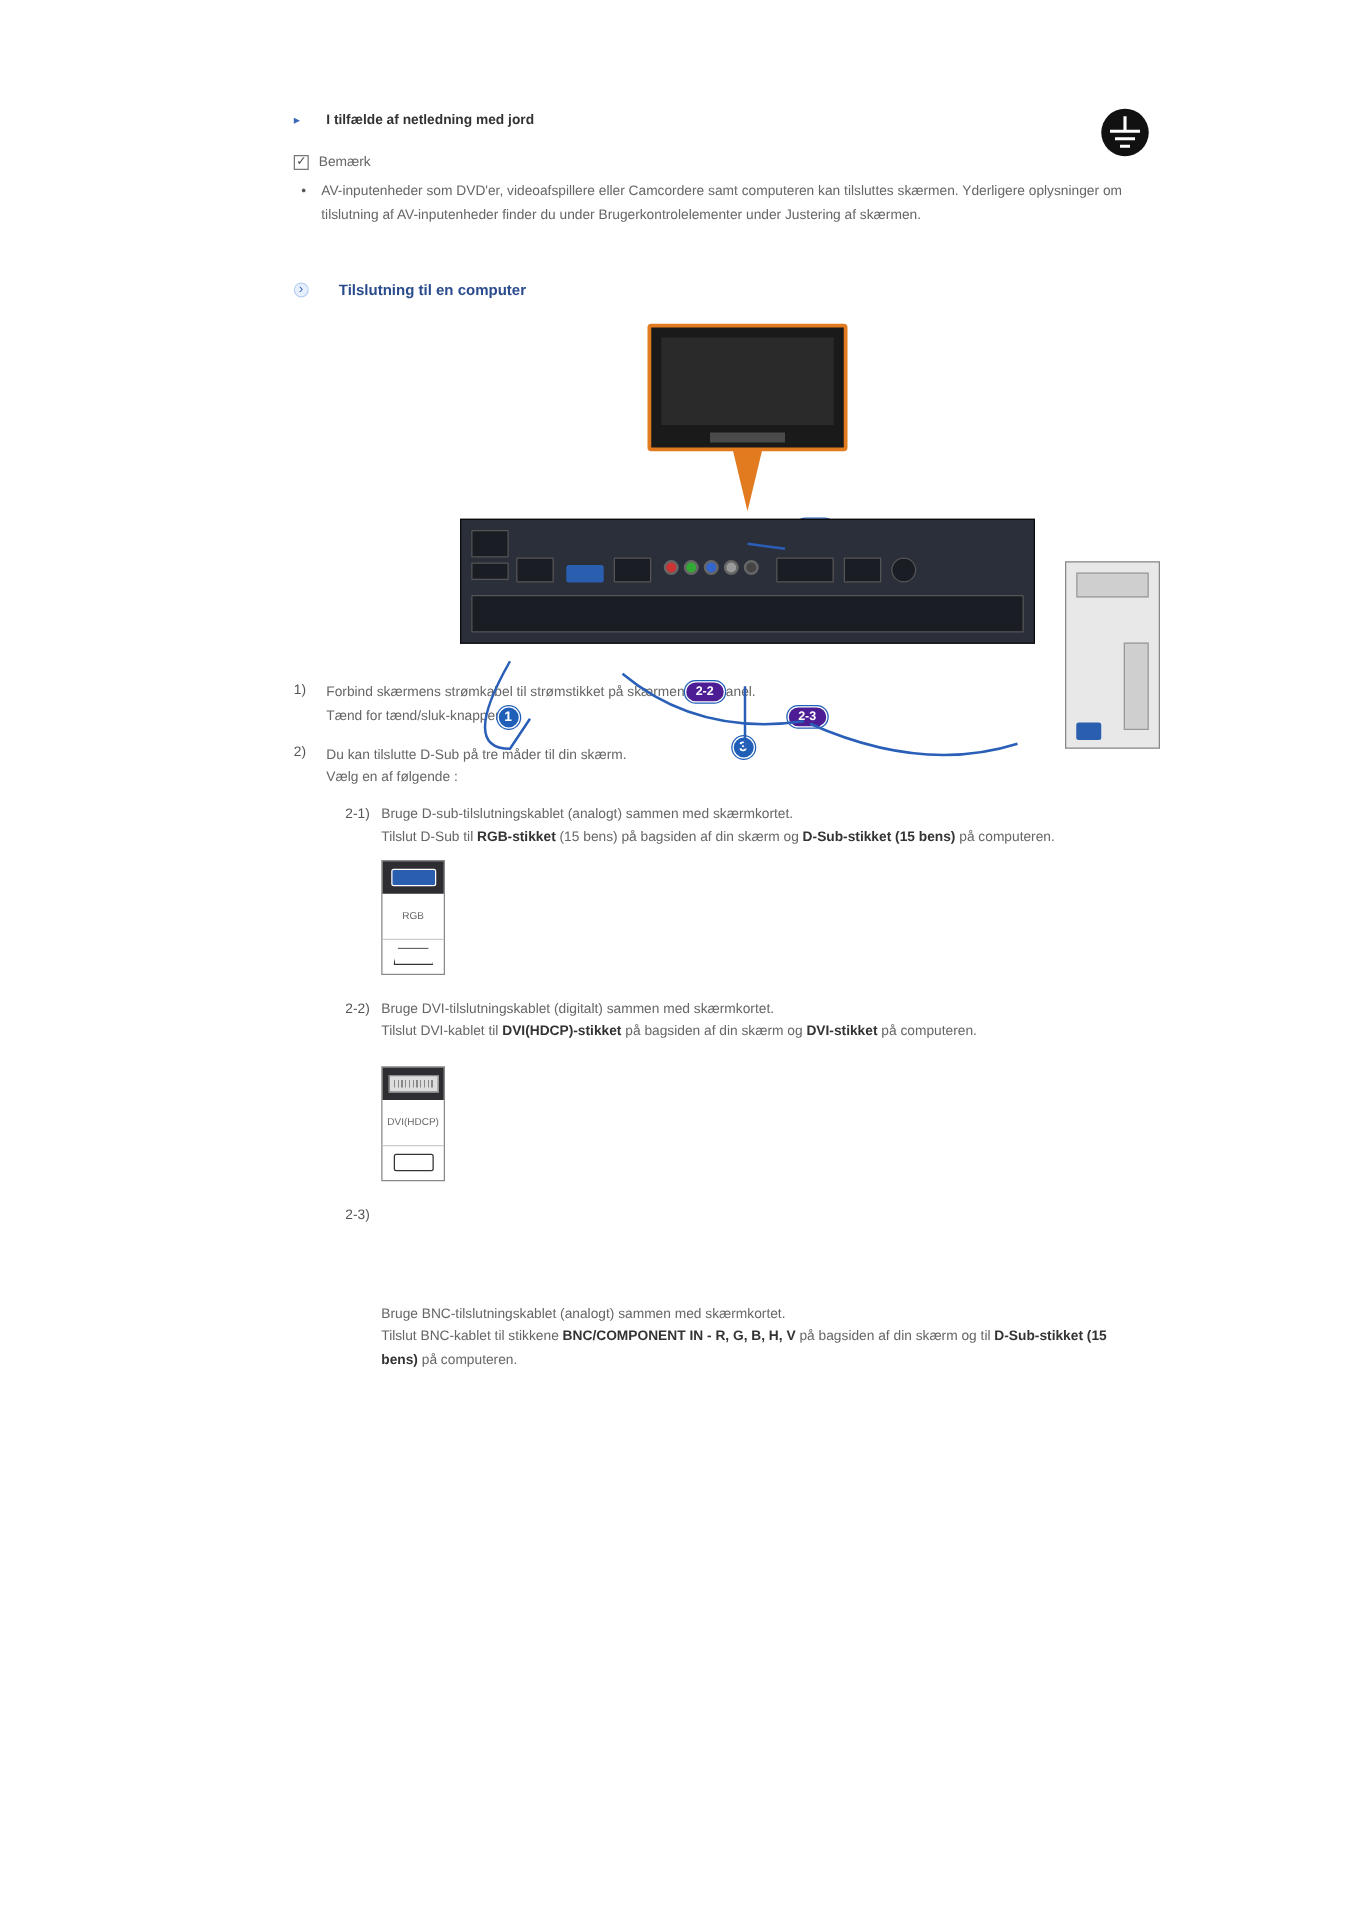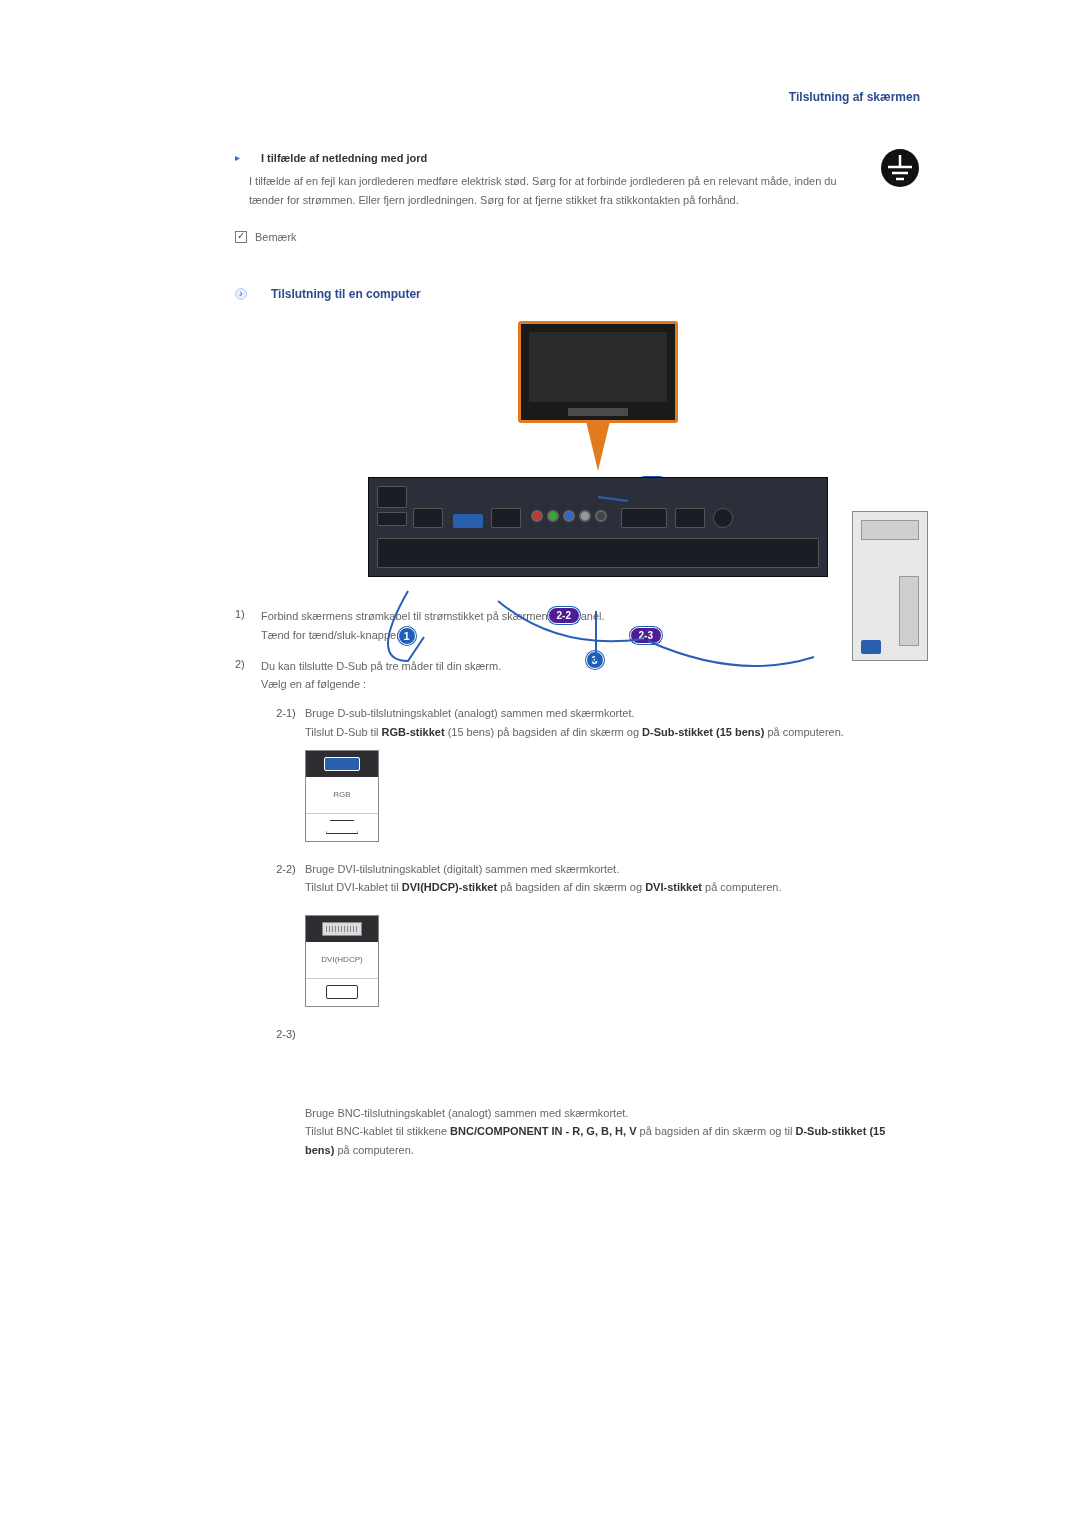--- a/index.html
+++ b/index.html
@@ -216,21 +216,21 @@
   }
   .num-row { display: table-row; }
   .num { display: table-cell; width: 26px; color: #555; vertical-align: top; padding-top:1px;}
   .num-body { display: table-cell; color: #666; line-height: 1.7; padding-right: 30px;}
   .sub-list { margin-top: 10px; }
   .sub-row { display: flex; margin-bottom: 18px; }
   .sub-num { width: 44px; flex-shrink:0; text-align:center; color:#555; padding-left:6px;}
   .sub-body { flex:1; color:#666; line-height:1.7; padding-right: 30px;}
   .bold { font-weight: bold; color:#333;}
   .port-thumb {
-    width: 74px;
+    width: 51px;
     border: 1px solid #888;
     margin-top: 8px;
     background: #fff;
   }
   .port-thumb-top {
     height: 26px;
     background: #2d2d32;
     display:flex; align-items:center; justify-content:center;
   }
   .vga-tiny{ width:36px; height:14px; background:#2a5fb0; border-radius:2px; border:1px solid #fff;}
@@ -241,41 +241,40 @@
   .trapezoid {
     width: 32px; height: 14px; border:1px solid #333;
     clip-path: polygon(4px 0, calc(100% - 4px) 0, 100% 100%, 0 100%);
   }
 </style>
 </head>
 <body>
 
 <div class="page">
 
-  <div class="page-title">Tilslutning af skærmen</div>
 
   <div style="position:relative;">
     <div class="arrow-item">
       <span class="bold-label">I tilfælde af netledning med jord</span>
     </div>
-    <div class="body-text" style="padding-left:14px;">I tilfælde af en fejl kan jordlederen medføre elektrisk stød. Sørg for at forbinde jordlederen på en relevant måde, inden du tænder for strømmen. Eller fjern jordledningen. Sørg for at fjerne stikket fra stikkontakten på forhånd.</div>
 
     <svg class="ground-icon" viewBox="0 0 40 40" style="top:-4px;">
       <circle cx="20" cy="20" r="19" fill="#111"></circle>
       <line x1="20" y1="7" x2="20" y2="19" stroke="#fff" stroke-width="2.5"></line>
       <line x1="8" y1="19" x2="32" y2="19" stroke="#fff" stroke-width="2.5"></line>
       <line x1="12" y1="25" x2="28" y2="25" stroke="#fff" stroke-width="2.5"></line>
       <line x1="16" y1="31" x2="24" y2="31" stroke="#fff" stroke-width="2.5"></line>
     </svg>
   </div>
 
   <div class="note-row">
     <span class="note-check"></span>
     <span class="note-label">Bemærk</span>
   </div>
+  <div class="bullet-item">AV-inputenheder som DVD'er, videoafspillere eller Camcordere samt computeren kan tilsluttes skærmen. Yderligere oplysninger om tilslutning af AV-inputenheder finder du under Brugerkontrolelementer under Justering af skærmen.</div>
 
   <div class="section-header">
     <span class="sec-arrow"></span>
     <span class="sec-title">Tilslutning til en computer</span>
   </div>
 
   <div class="diagram">
     <div class="monitor">
       <div class="monitor-screen"></div>
       <div class="monitor-label"></div>

